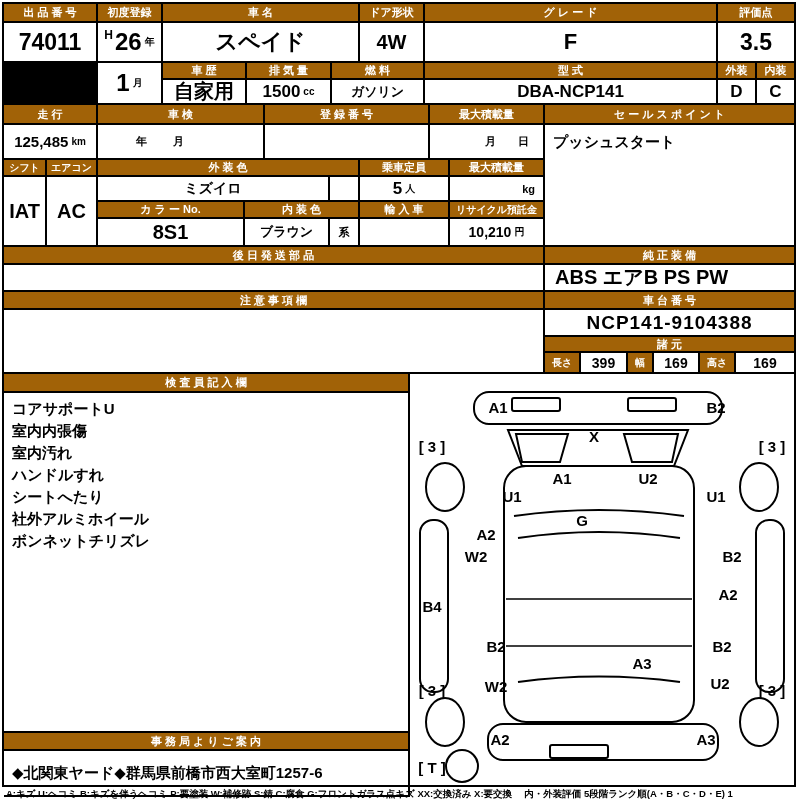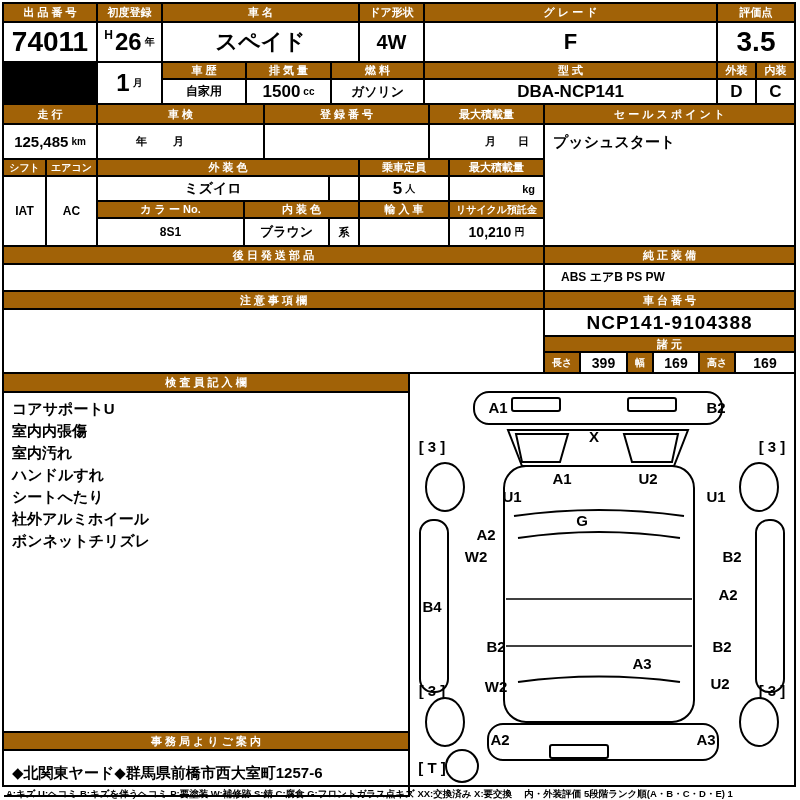--- a/index.html
+++ b/index.html
@@ -9,22 +9,22 @@
   .c { position:absolute; background:#fff; border-right:2px solid #000; border-bottom:2px solid #000; }
   .h { background:#a16207; color:#fff; display:flex; align-items:center; justify-content:center;
        font-weight:bold; font-size:11px; white-space:nowrap; }
   .h-s { font-size:10px; }
   .v { display:flex; align-items:center; justify-content:center; font-weight:bold; color:#000; white-space:nowrap; }
   .left  { justify-content:flex-start; }
   .right { justify-content:flex-end; }
   .black { background:#000; }
   .unit { font-size:10px; font-weight:bold; margin-left:3px; }
   .era  { font-size:12px; font-weight:bold; align-self:flex-start; margin:5px 2px 0 0; }
-  .f27{font-size:28px} .f24{font-size:24px} .f22{font-size:22px} .f20{font-size:20px}
-  .f19{font-size:19px; letter-spacing:1px} .f17{font-size:17px} .f16{font-size:12px}
+  .f27{font-size:23px} .f24{font-size:24px} .f22{font-size:22px} .f20{font-size:20px}
+  .f19{font-size:19px; letter-spacing:1px} .f17{font-size:17px} .f16{font-size:20px}
   .f15{font-size:15px} .f14{font-size:14px} .f13{font-size:13px} .f11{font-size:11px}
   .sales-box { display:block; padding:6px 8px; font-weight:bold; font-size:15px; line-height:22px; }
   .notes-box { display:block; padding:5px 8px; }
   .note-line { font-weight:bold; font-size:15px; line-height:22px; color:#000; }
   .footer-legend { position:absolute; left:6px; top:788px; width:792px; font-size:9.5px; font-weight:bold;
                    color:#000; white-space:nowrap; }
   .dmarker { font:bold 15px "Liberation Sans","DejaVu Sans",sans-serif; fill:#000; }
   svg { display:block; }
 </style>
 </head>
@@ -137,21 +137,21 @@
   <div class="c h h-s" style="left:450px;top:202px;width:95px;height:17px">リサイクル預託金</div>
   <div class="c v" style="left:450px;top:219px;width:95px;height:28px">
     <span class="f14">10,210</span>
     <span class="unit">円</span>
   </div>
 
   <div class="c h" style="left:4px;top:247px;width:541px;height:18px">後 日 発 送 部 品</div>
   <div class="c v" style="left:4px;top:265px;width:541px;height:27px"></div>
 
   <div class="c h" style="left:545px;top:247px;width:251px;height:18px">純 正 装 備</div>
-  <div class="c v left f16" style="left:545px;top:265px;width:251px;height:27px;padding-left:16px">ABS エアB PS PW</div>
+  <div class="c v left f16" style="left:545px;top:265px;width:251px;height:27px;padding-left:10px">ABS エアB PS PW</div>
 
   <div class="c h" style="left:4px;top:292px;width:541px;height:18px">注 意 事 項 欄</div>
   <div class="c v" style="left:4px;top:310px;width:541px;height:64px"></div>
 
   <div class="c h" style="left:545px;top:292px;width:251px;height:18px">車 台 番 号</div>
   <div class="c v f19" style="left:545px;top:310px;width:251px;height:27px">NCP141-9104388</div>
 
   <div class="c h" style="left:545px;top:337px;width:251px;height:16px">諸 元</div>
   <div class="c h h-s" style="left:545px;top:353px;width:36px;height:21px">長さ</div>
   <div class="c v f14" style="left:581px;top:353px;width:47px;height:21px">399</div>

